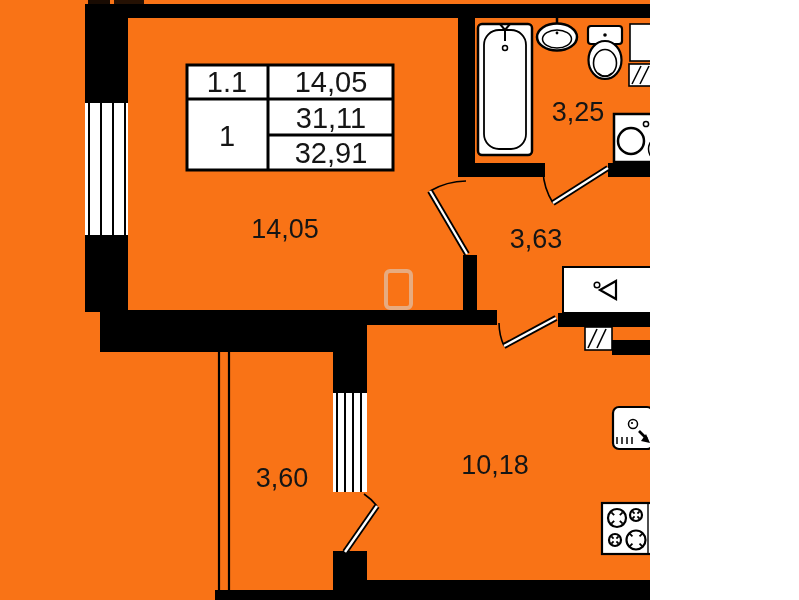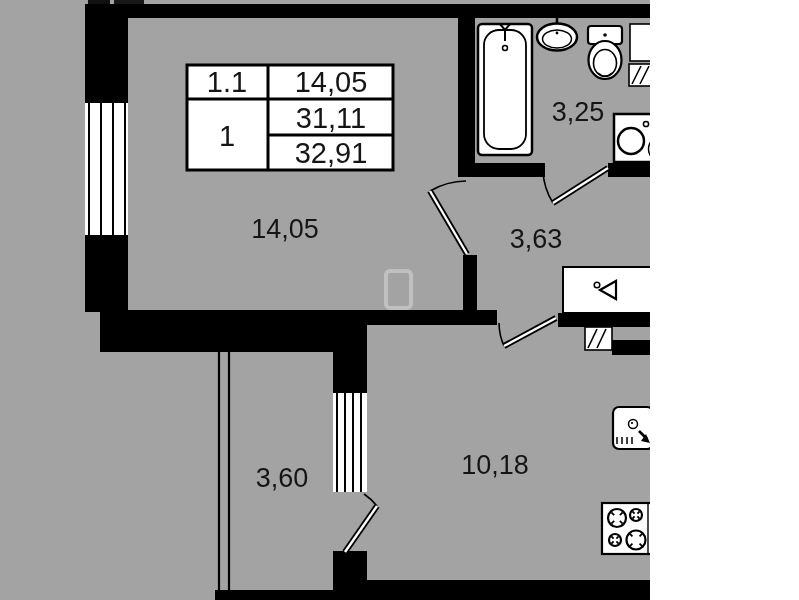--- a/index.html
+++ b/index.html
@@ -1,16 +1,16 @@
 <!DOCTYPE html>
 <html><head>
 <meta charset="utf-8">
 <style>
   html,body{margin:0;padding:0;background:#ffffff;}
-  .stage{position:relative;width:650px;height:600px;background:#a3a3a3;overflow:hidden;
+  .stage{position:relative;width:650px;height:600px;background:#f97316;overflow:hidden;
          font-family:"Liberation Sans", sans-serif;}
   svg{display:block}
   svg text{font-family:"Liberation Sans", sans-serif; fill:#151515;}
   .room-label{font-size:27px;}
   .table-label{font-size:29px;}
 </style>
 </head>
 <body>
 
 <div class="stage">

